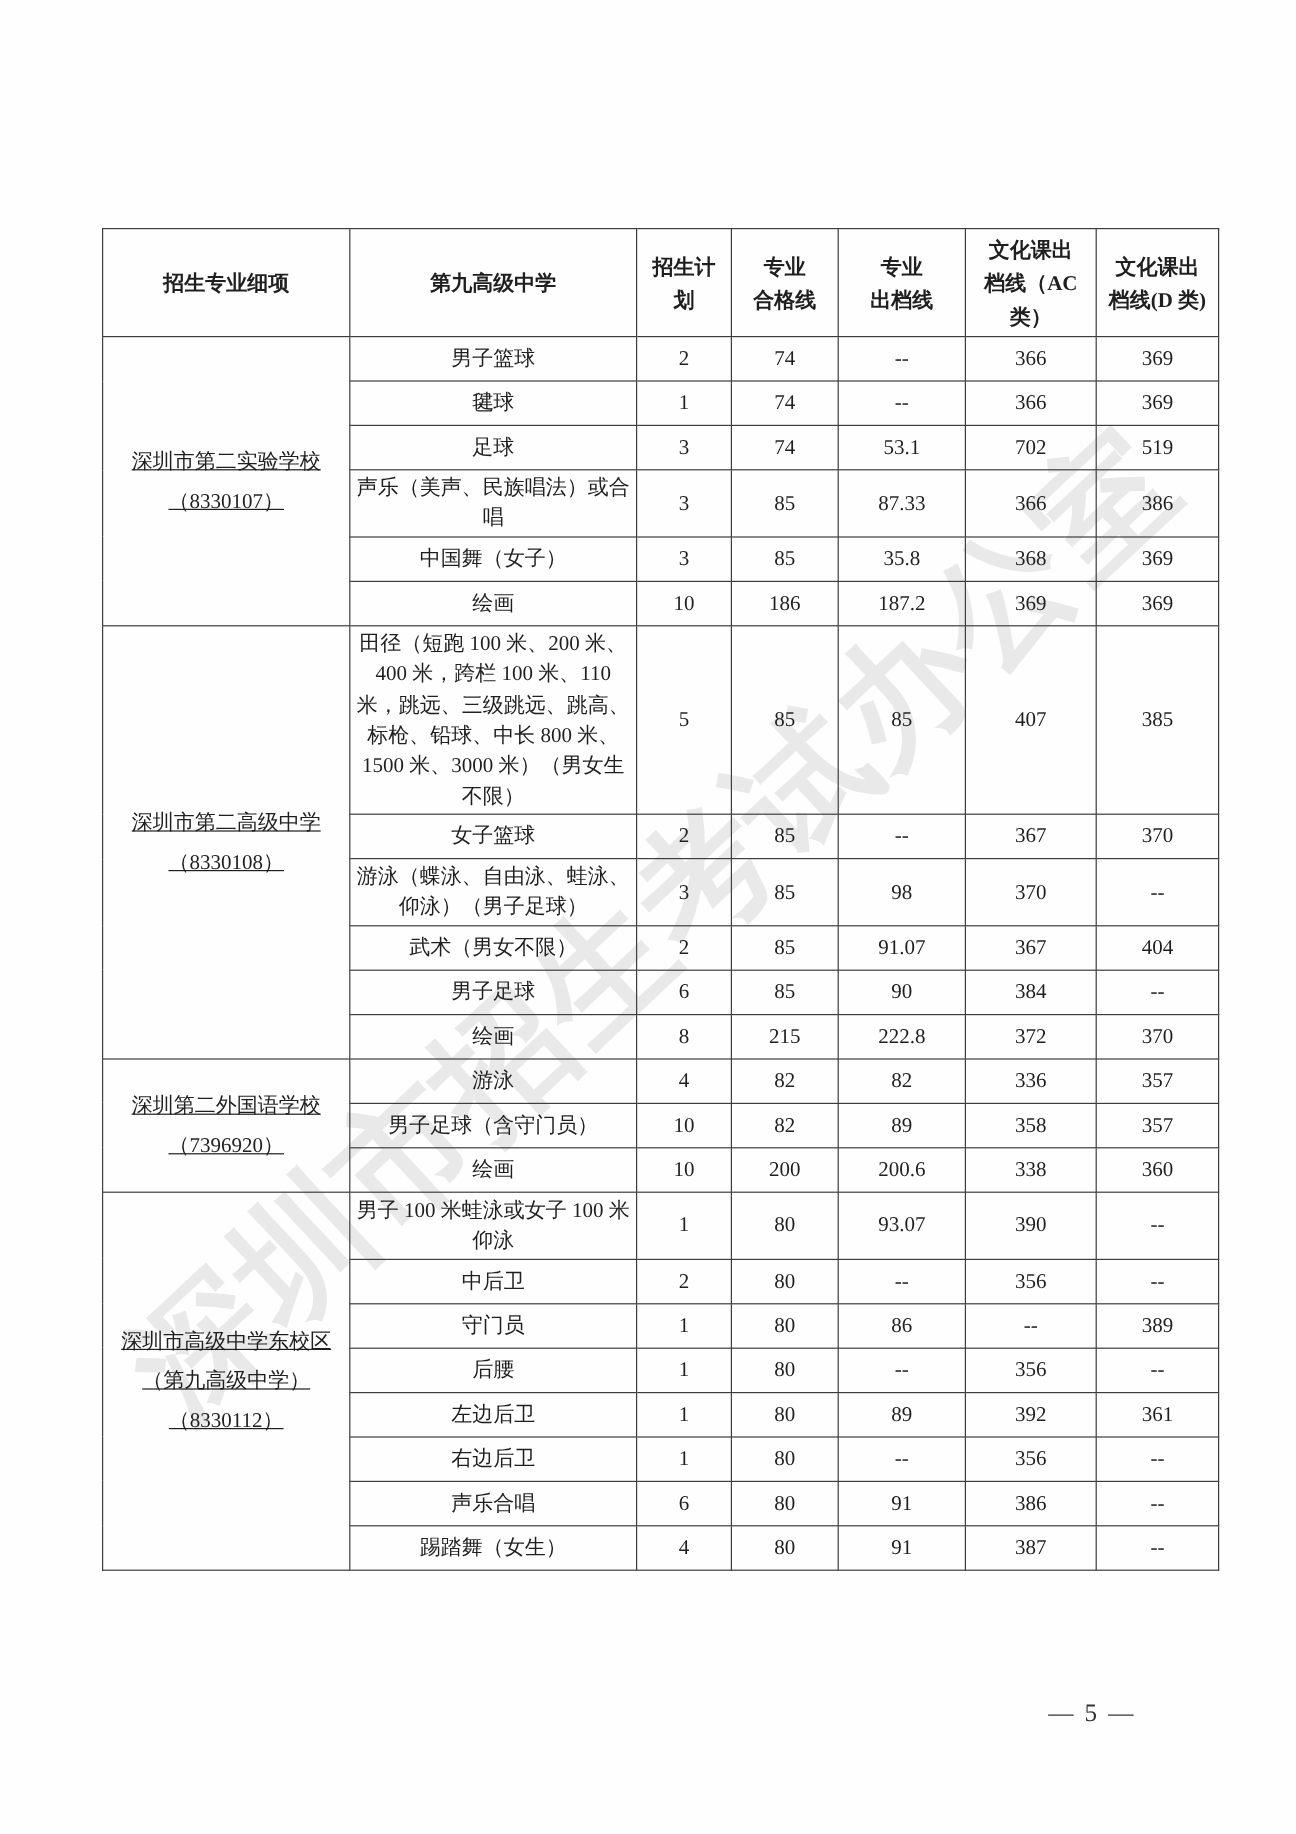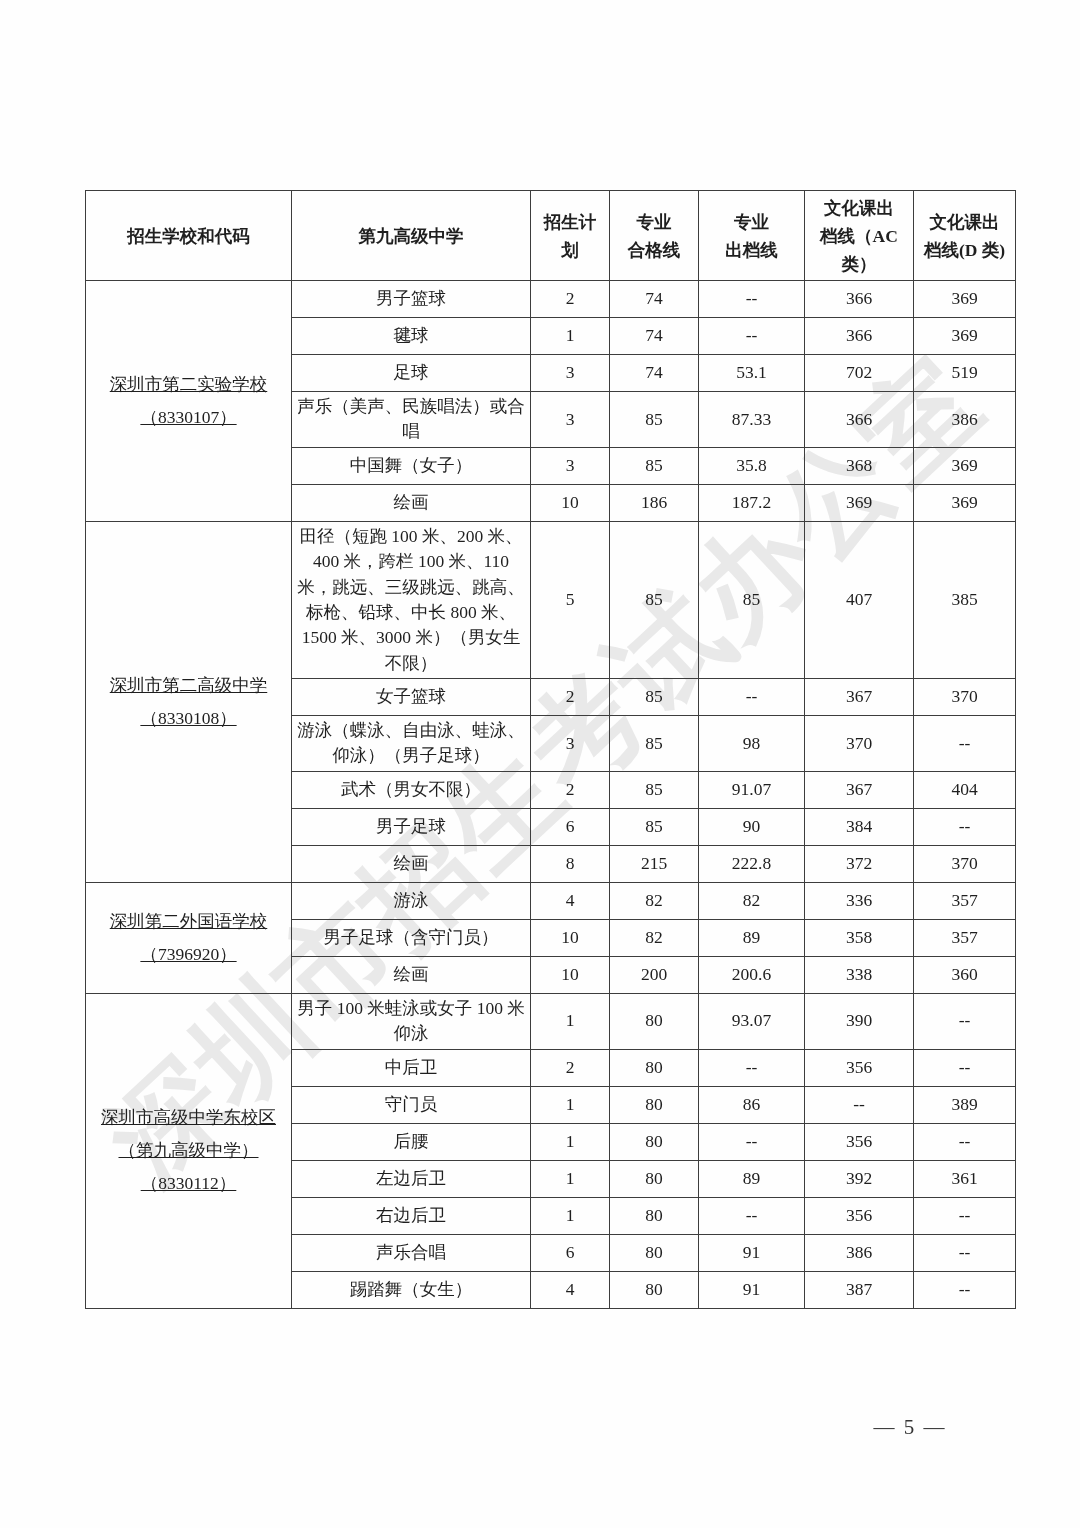--- a/index.html
+++ b/index.html
@@ -85,21 +85,21 @@
       <col style="width:206px">
       <col style="width:239px">
       <col style="width:79px">
       <col style="width:89px">
       <col style="width:106px">
       <col style="width:109px">
       <col style="width:102px">
     </colgroup>
     <thead>
       <tr>
-        <th>招生学校和代码</th>
+        <th>招生专业细项</th>
         <th>第九高级中学</th>
         <th>招生计
 划</th>
         <th>专业
 合格线</th>
         <th>专业
 出档线</th>
         <th>文化课出
 档线（AC
 类）</th>

